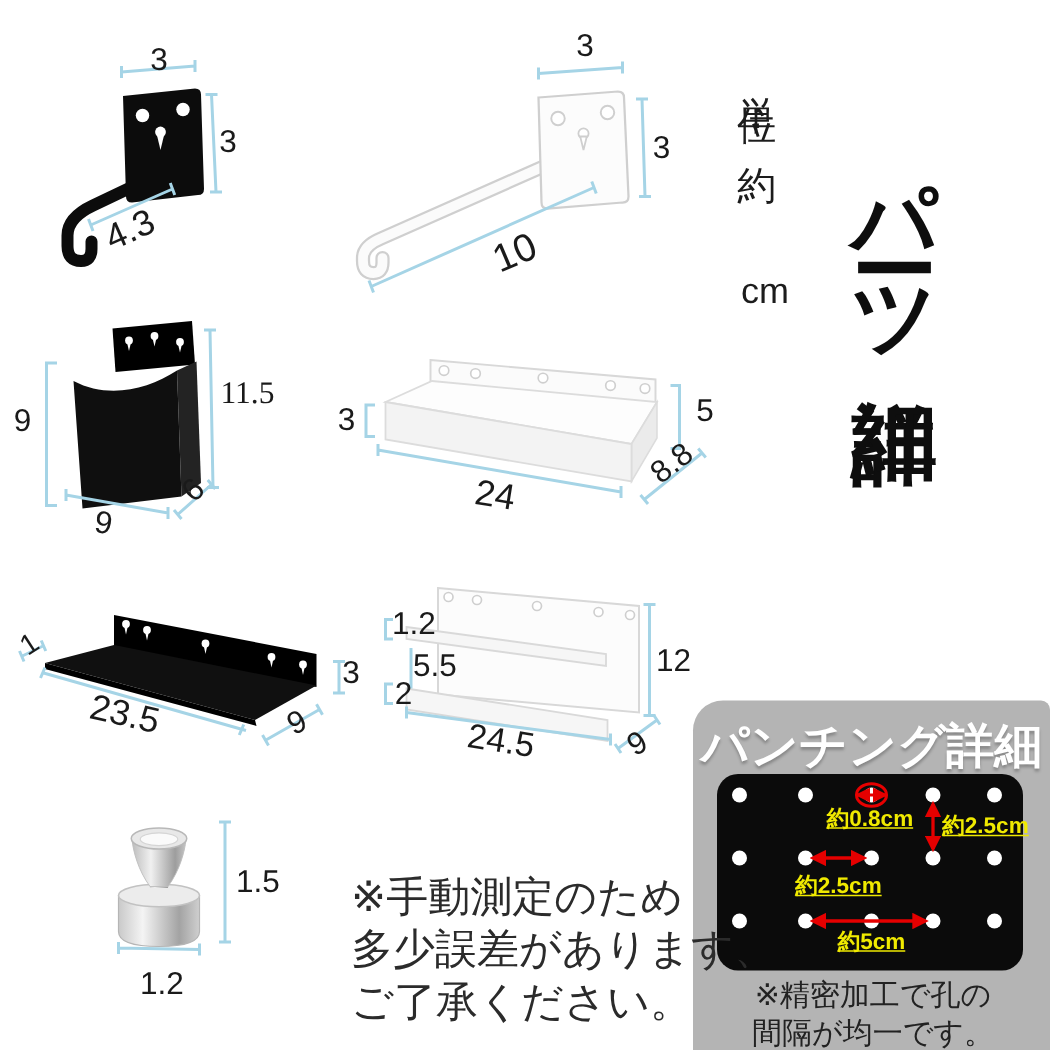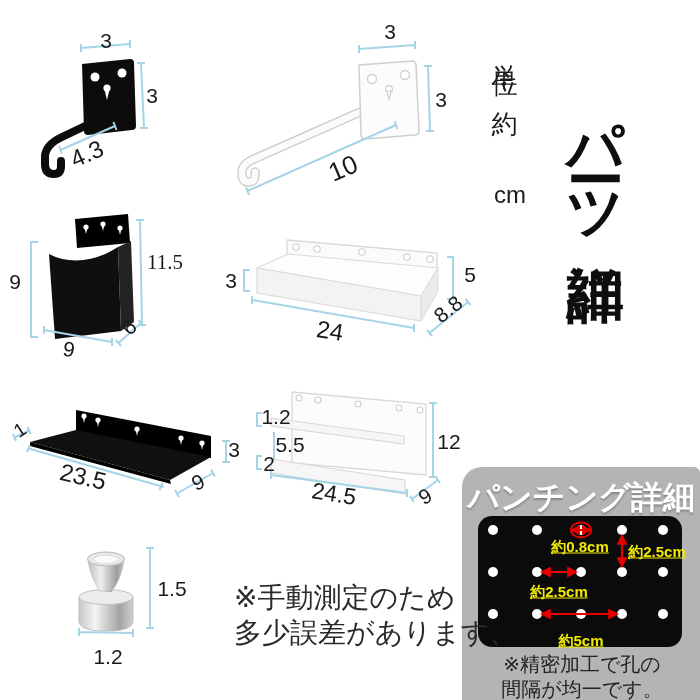--- a/index.html
+++ b/index.html
@@ -264,25 +264,26 @@
   <div class="lab" style="left:449px;top:441px;">12</div>
   <div class="lab" style="left:334px;top:494px;font-size:23px;transform:translate(-50%,-50%) rotate(9deg);">24.5</div>
   <div class="lab" style="left:425px;top:496px;transform:translate(-50%,-50%) rotate(-30deg);">9</div>
 
   <div class="lab" style="left:172px;top:588px;">1.5</div>
   <div class="lab" style="left:108px;top:656px;">1.2</div>
 
   <div class="note">
     <div>※手動測定のため</div>
     <div>多少誤差があります、</div>
+    <div>ご了承ください。</div>
   </div>
 
   <div class="panel-title">パンチング詳細</div>
   <div class="ylab" style="left:580px;top:546px;">約0.8cm</div>
   <div class="ylab" style="left:657px;top:551px;">約2.5cm</div>
   <div class="ylab" style="left:559px;top:591px;">約2.5cm</div>
-  <div class="ylab" style="left:581px;top:628px;margin-top:12px;">約5cm</div>
+  <div class="ylab" style="left:581px;top:628px;">約5cm</div>
   <div class="panel-note">
     <div>※精密加工で孔の</div>
     <div>間隔が均一です。</div>
   </div>
 
 </div>
 
 </body></html>

